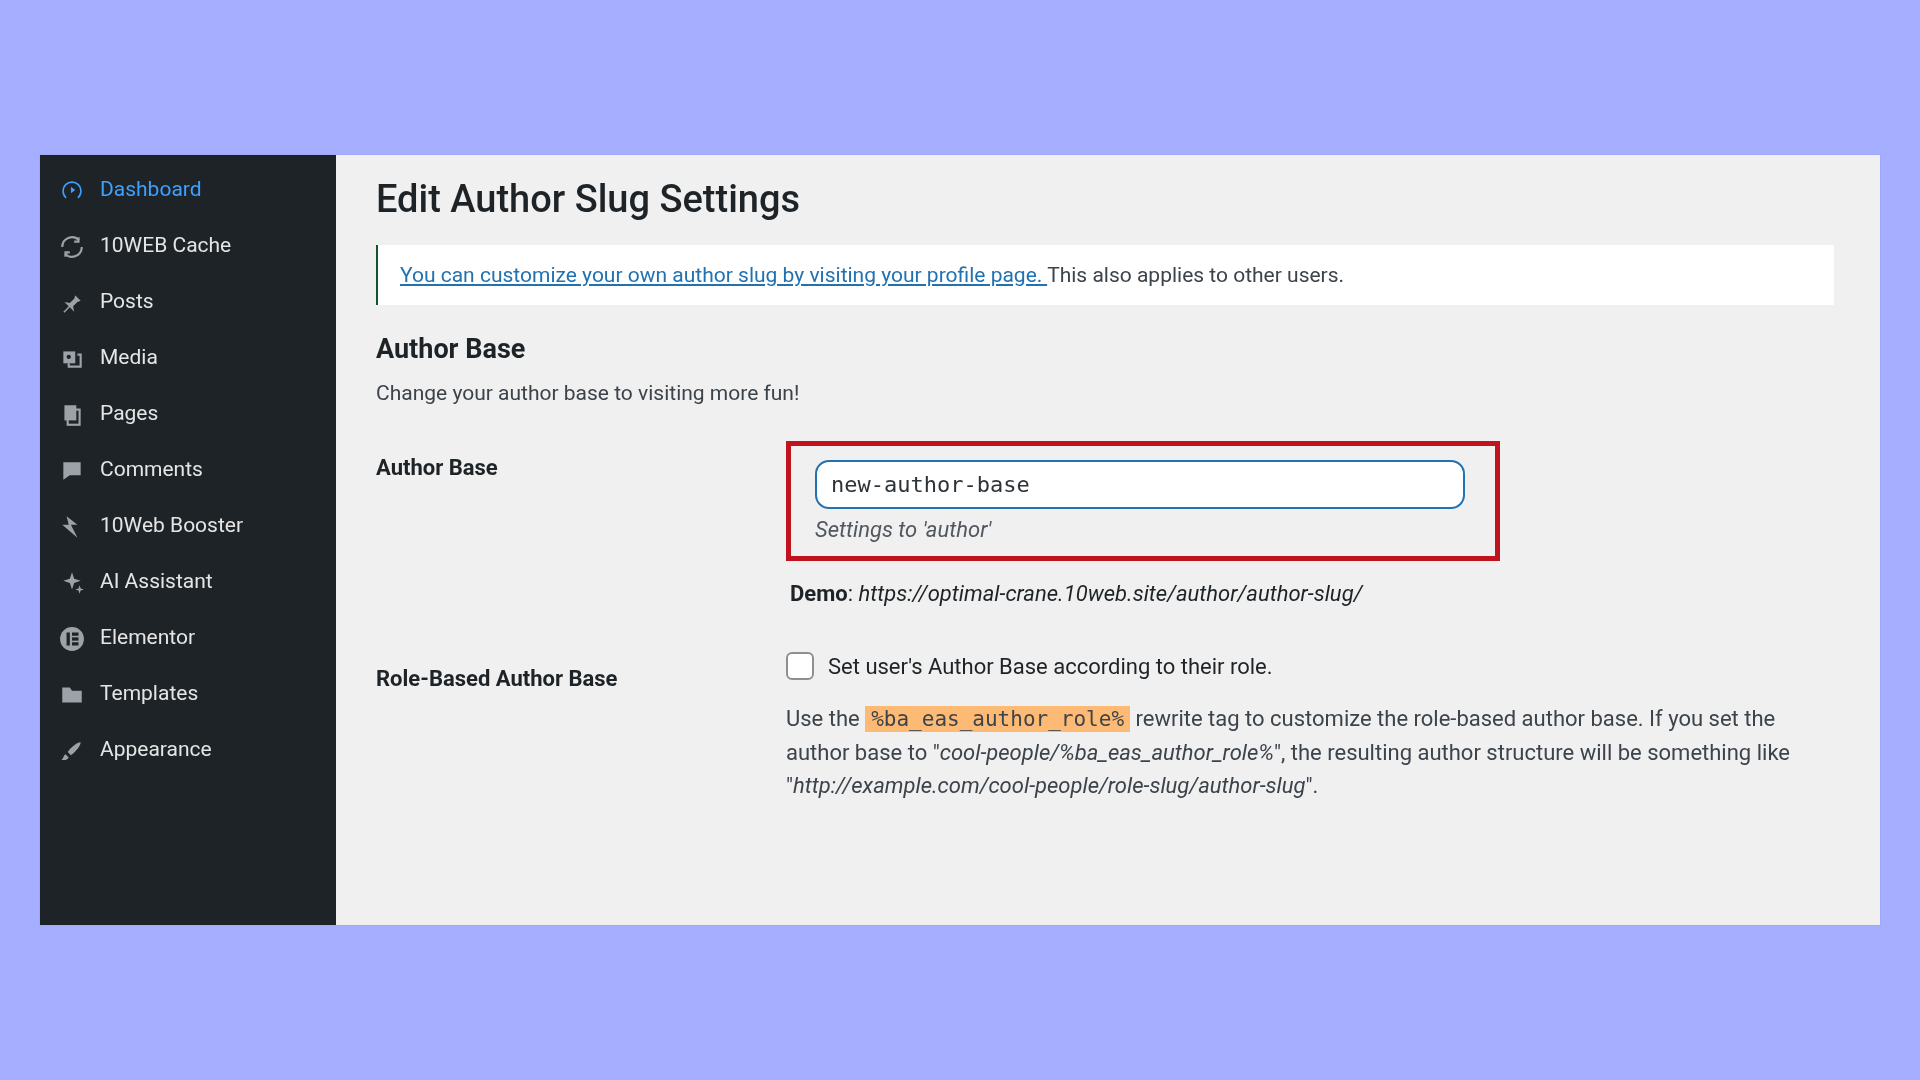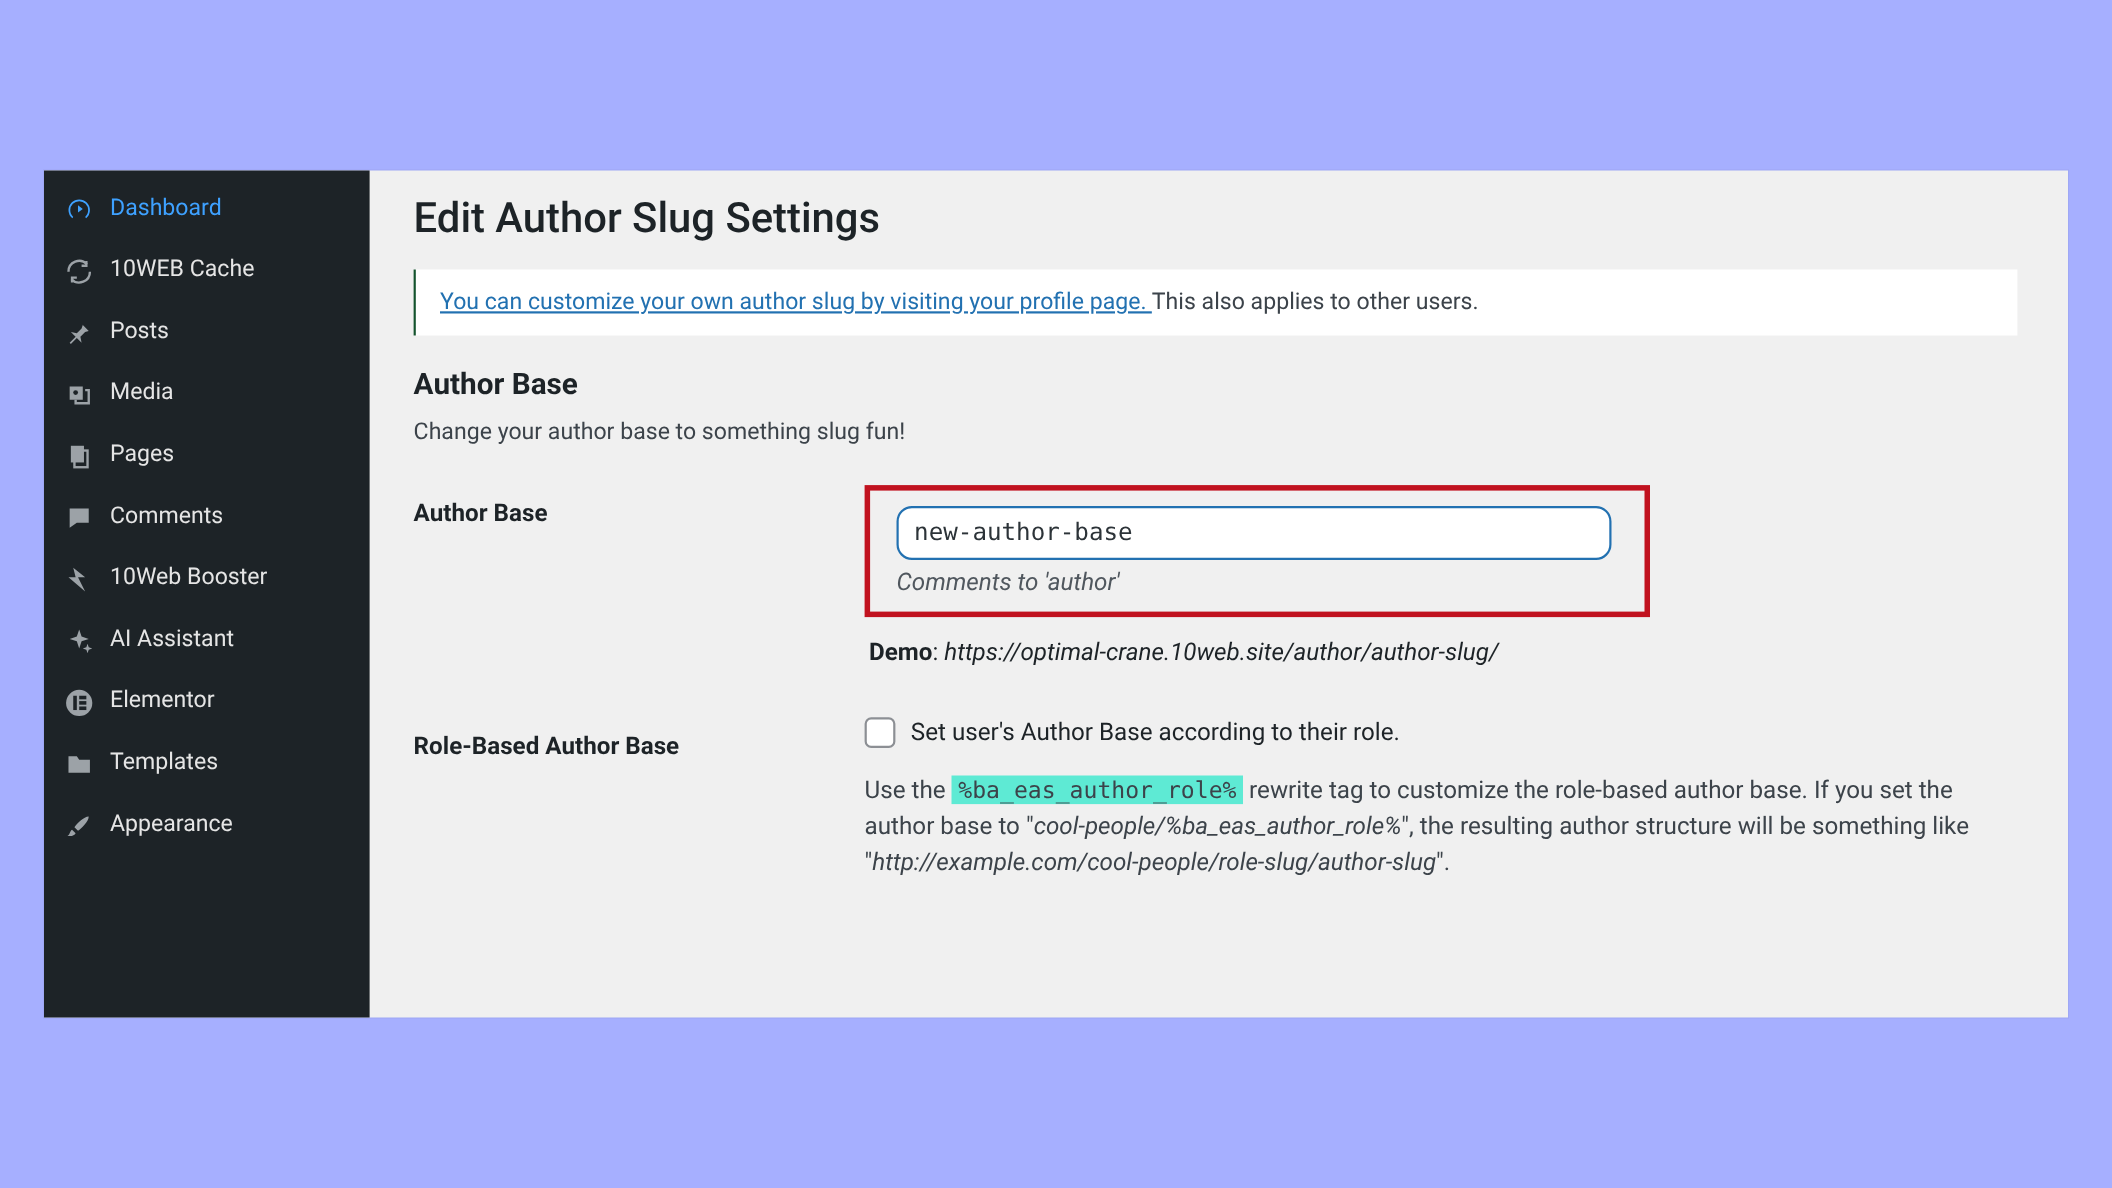--- a/index.html
+++ b/index.html
@@ -141,21 +141,21 @@
     color: #1d2327;
     text-align: center;
   }
   .desc {
     font-size: 22px;
     color: #3c434a;
     line-height: 1.5;
     max-width: 1020px;
   }
   .desc code {
-    background: #5eead4;
+    background: #fdba74;
     padding: 1px 6px;
     font-family: ui-monospace, "SFMono-Regular", Menlo, monospace;
     font-size: 21px;
   }
   .desc em { font-style: italic; }
   .booster-icon { color: #3bd33b; }
   .ai-icon { color: #29d19c; }
 </style>
 </head>
 <body>
@@ -262,28 +262,28 @@
   </nav>
 
   <main class="main">
     <h1 class="page-title">Edit Author Slug Settings</h1>
 
     <div class="notice">
       <a href="#">You can customize your own author slug by visiting your profile page. </a><span>This also applies to other users.</span>
     </div>
 
     <h2 class="section-head">Author Base</h2>
-    <p class="section-sub">Change your author base to something slug fun!</p>
+    <p class="section-sub">Change your author base to visiting more fun!</p>
 
     <div class="row">
       <div class="row-label">Author Base</div>
       <div class="row-field">
         <div class="highlight-box">
           <input class="text-input" type="text" value="new-author-base" style="">
-          <div class="help-text">Comments to 'author'</div>
+          <div class="help-text">Settings to 'author'</div>
         </div>
         <div class="demo-line">
           <span class="lbl">Demo</span>: <span class="val">https://optimal-crane.10web.site/author/author-slug/</span>
         </div>
       </div>
     </div>
 
     <div class="row">
       <div class="row-label">Role-Based Author Base</div>
       <div class="row-field">

